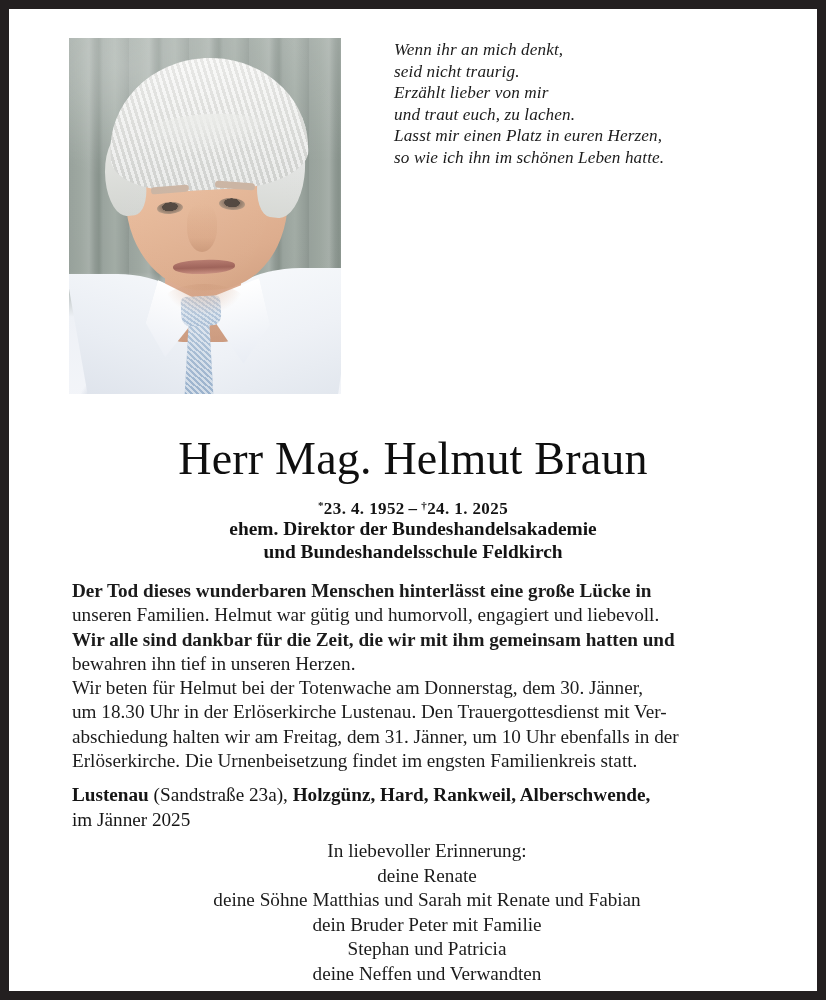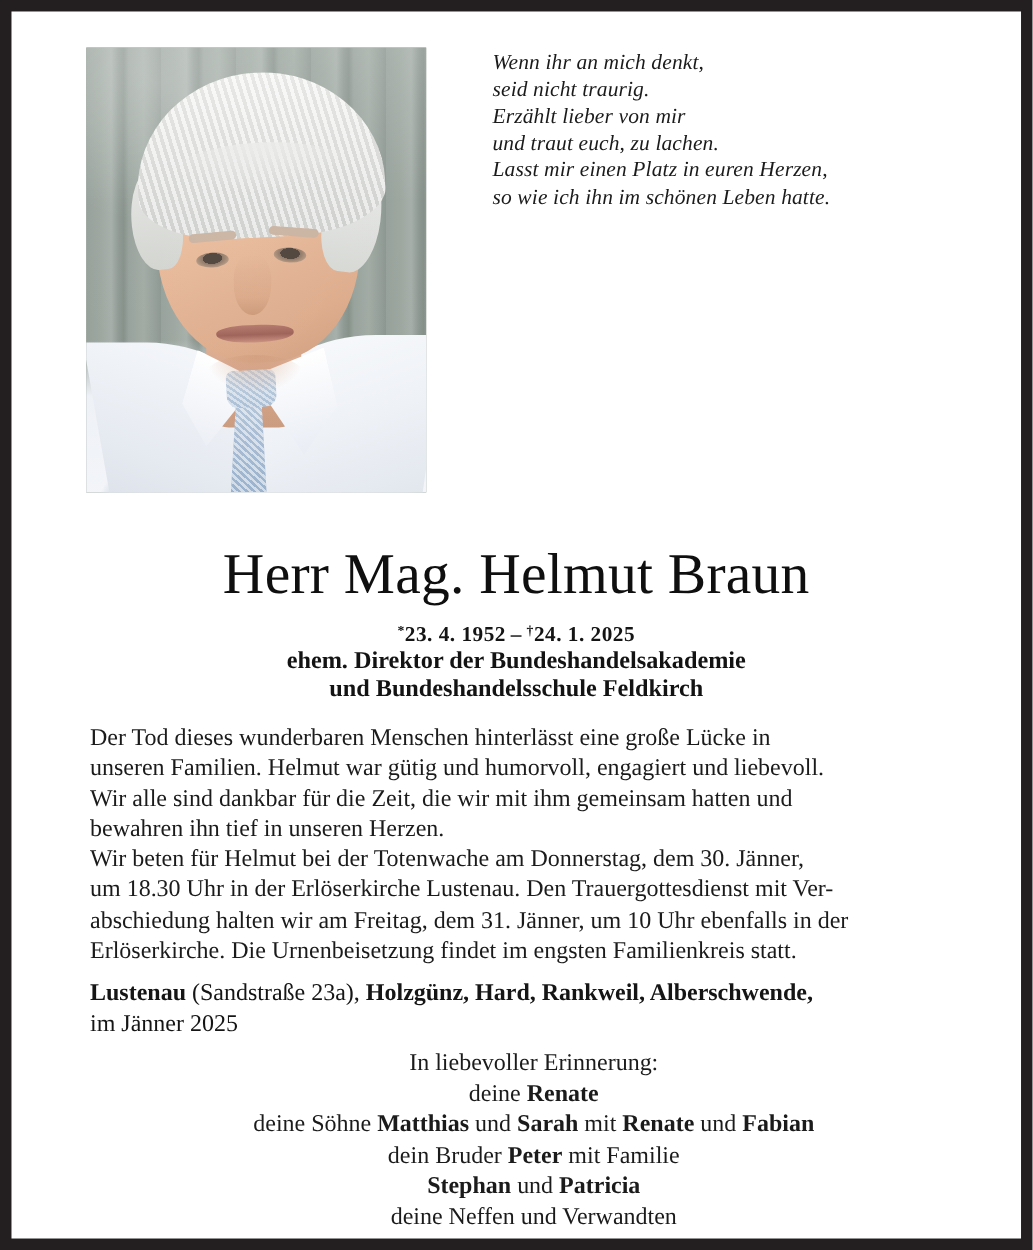--- a/index.html
+++ b/index.html
@@ -8,21 +8,21 @@
     background: #ffffff;
   }
   body {
     font-family: "Liberation Serif", serif;
   }
   #notice {
     position: relative;
     width: 826px;
     height: 1000px;
     box-sizing: border-box;
-    background: #000000;
+    background: #4d7c0f;
     border: 9px solid #231f20;
     overflow: hidden;
   }
   .inner {
     position: relative;
     width: 100%;
     height: 100%;
     background: #ffffff;
   }
 
@@ -341,20 +341,21 @@
     width: 706px;
     font-size: 19.2px;
     line-height: 24.3px;
     color: #1b1b1b;
   }
   .body-text p { margin: 0; }
   .body-text .just {
     display: flex;
     justify-content: space-between;
     white-space: nowrap;
+    font-weight: bold;
   }
   .body-text .last { white-space: nowrap; }
 
   .places {
     position: absolute;
     left: 63px;
     top: 774px;
     width: 710px;
     font-size: 19.2px;
     line-height: 24.6px;
@@ -366,21 +367,21 @@
     position: absolute;
     left: 0;
     right: 0;
     top: 830px;
     text-align: center;
     font-size: 19.2px;
     line-height: 24.6px;
     color: #1b1b1b;
   }
   .memory div { white-space: nowrap; padding-left: 28px; }
-  .memory b { font-weight: bold; }
+  .memory b { font-weight: normal; }
 </style>
 </head>
 <body>
 
 <div id="notice">
   <div class="inner">
 
     <div class="photo">
       <div class="photo-bg"></div>
       <div class="shirt"></div>

